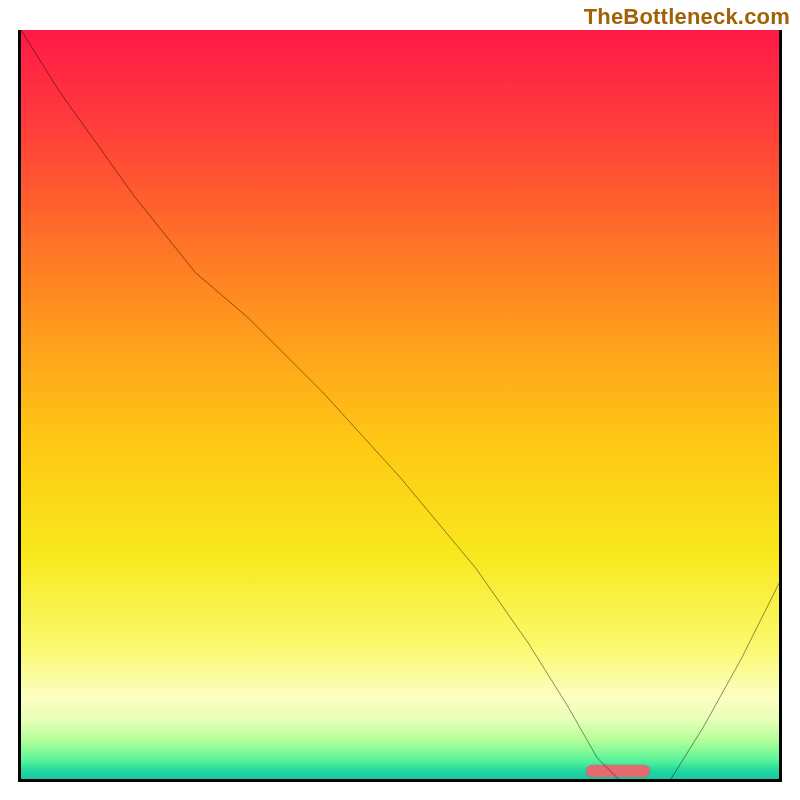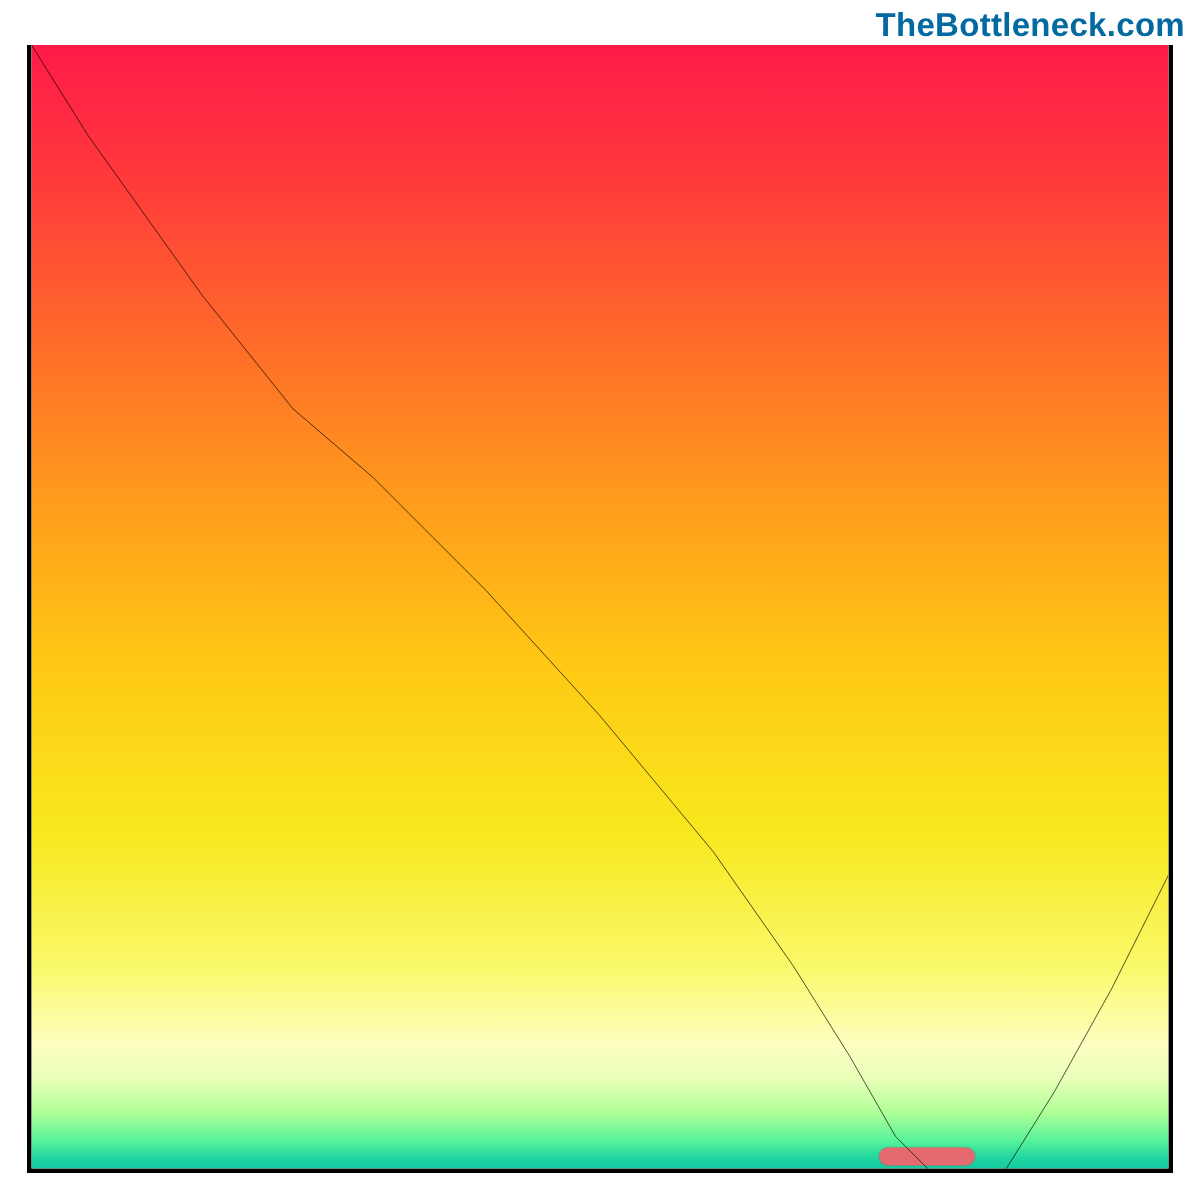--- a/index.html
+++ b/index.html
@@ -15,21 +15,21 @@
     position: relative;
     width: 800px;
     height: 800px;
   }
   .attribution {
     position: absolute;
     top: 4px;
     right: 10px;
     font-size: 22px;
     font-weight: 600;
-    color: #0369a1;
+    color: #a16207;
     letter-spacing: 0.2px;
   }
   .plot-area {
     position: absolute;
     left: 18px;
     top: 30px;
     width: 764px;
     height: 752px;
     
     border-left: 3px solid #000;

